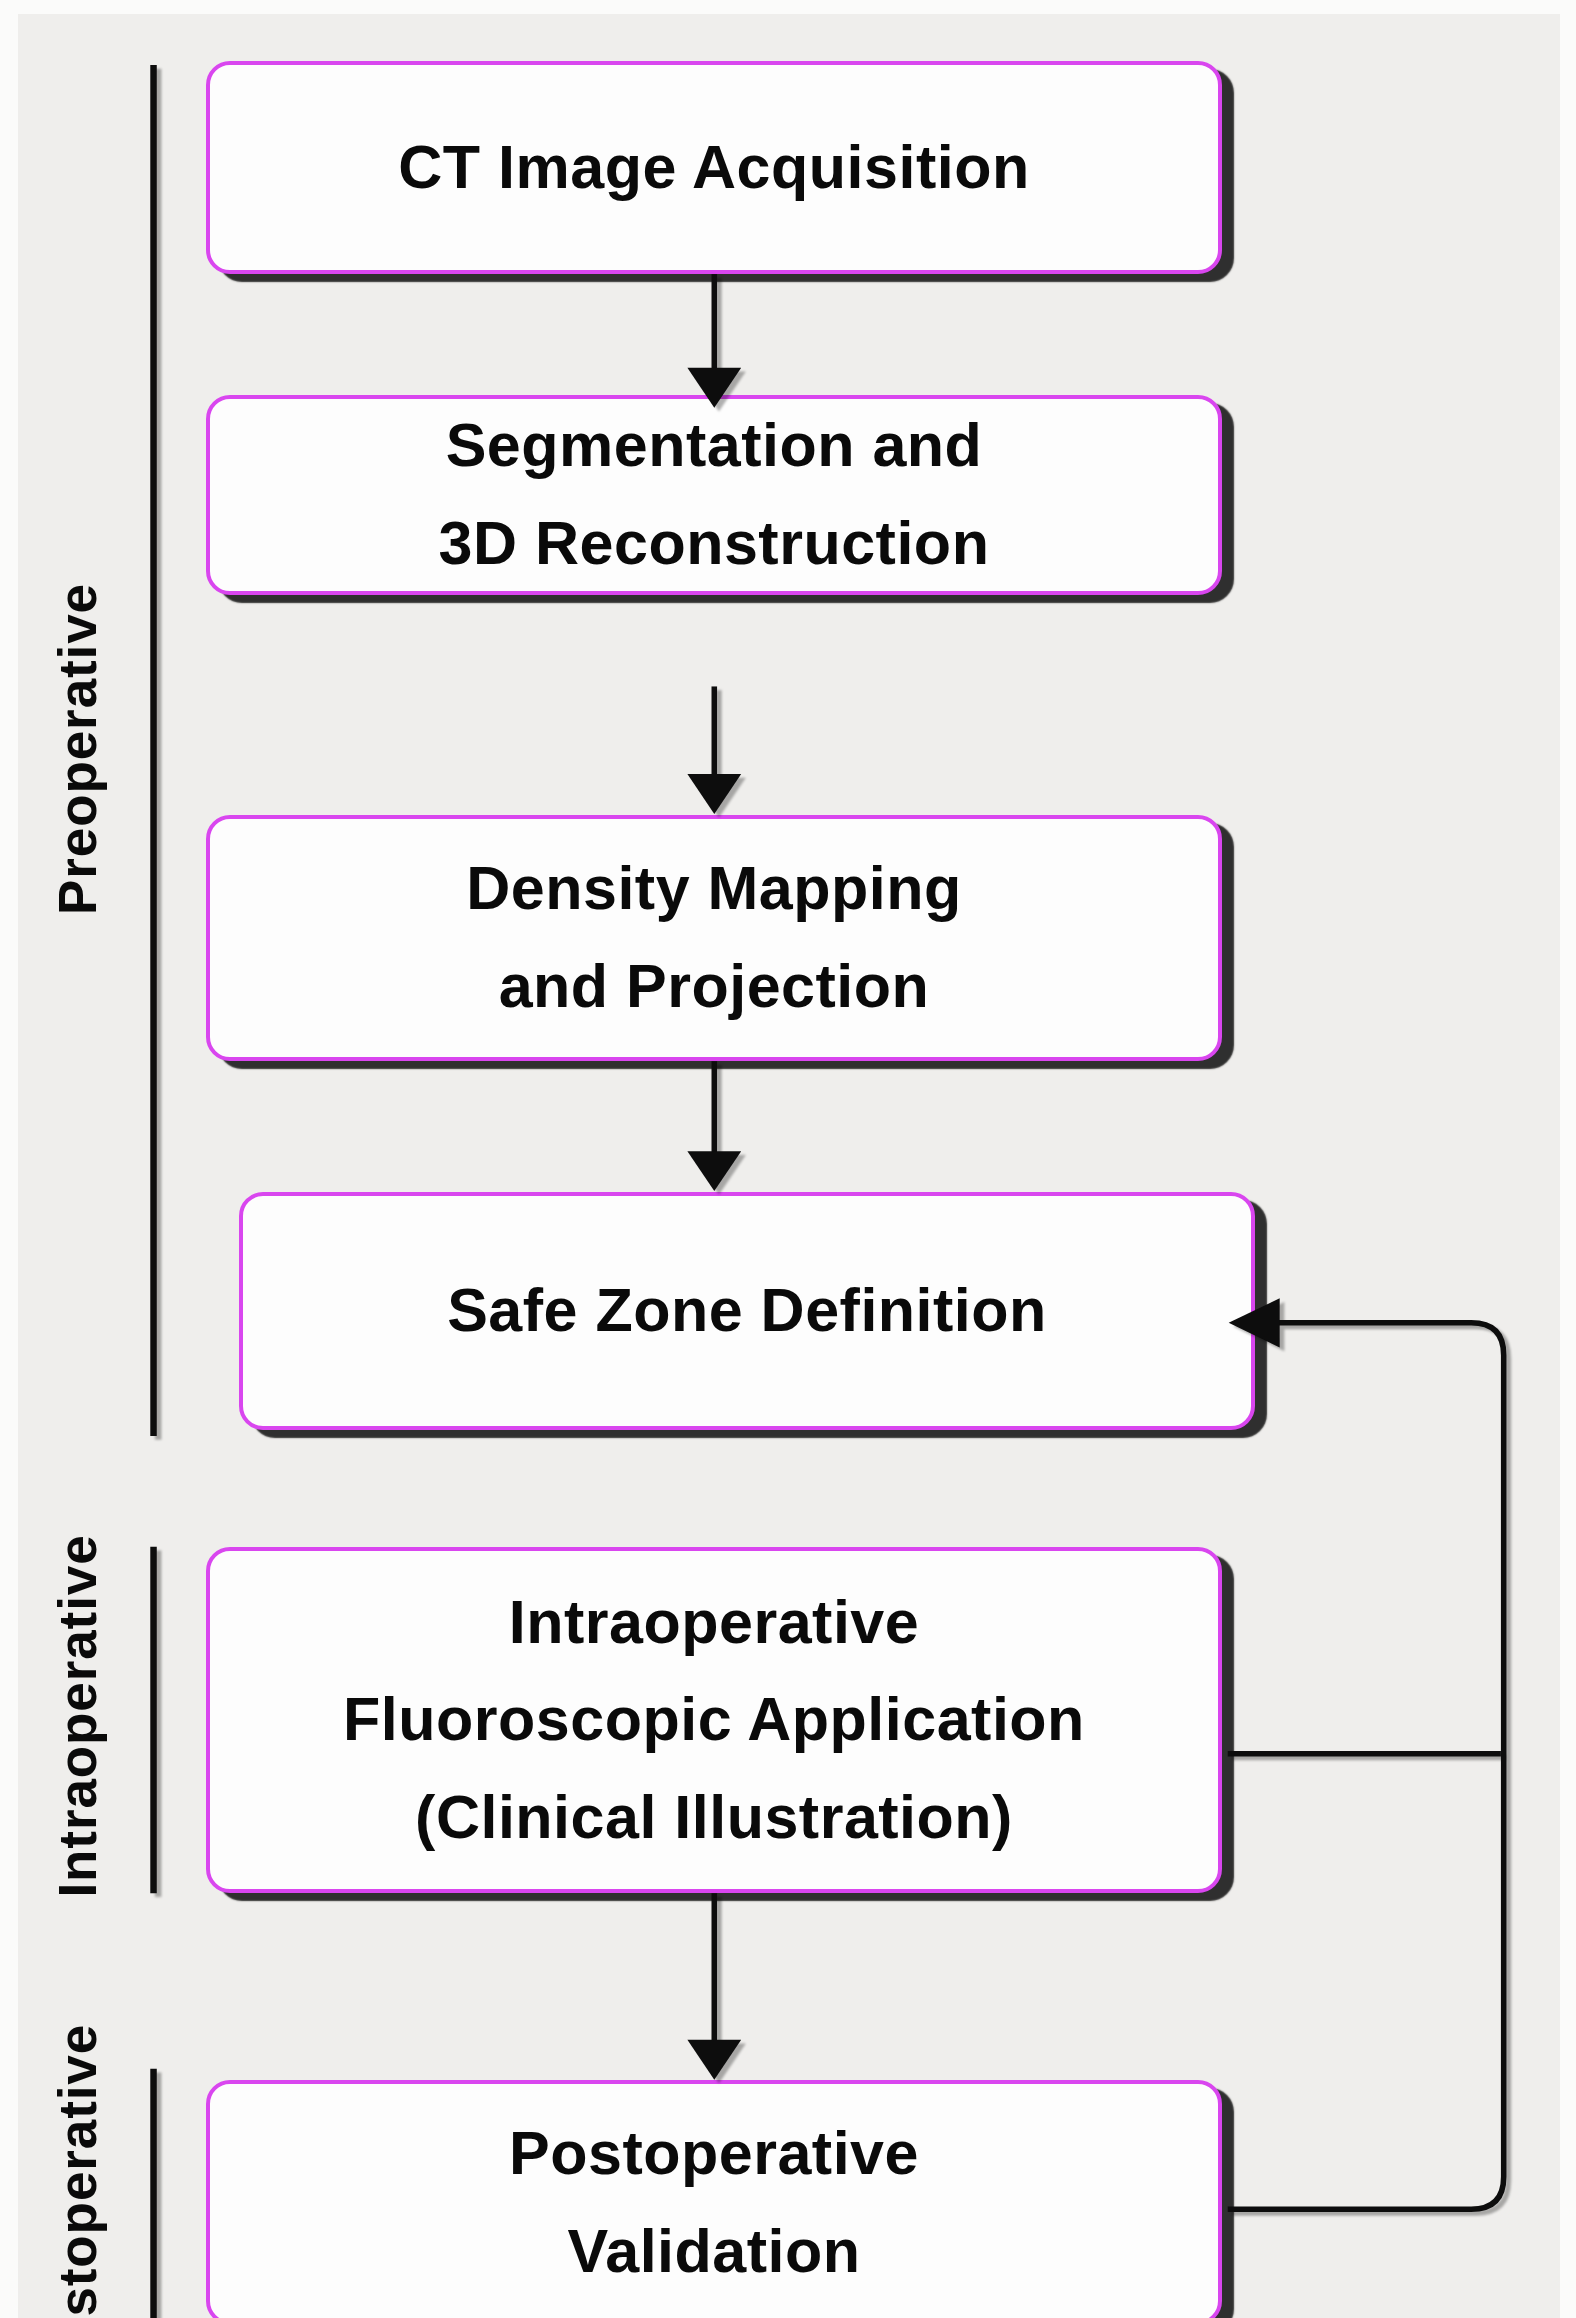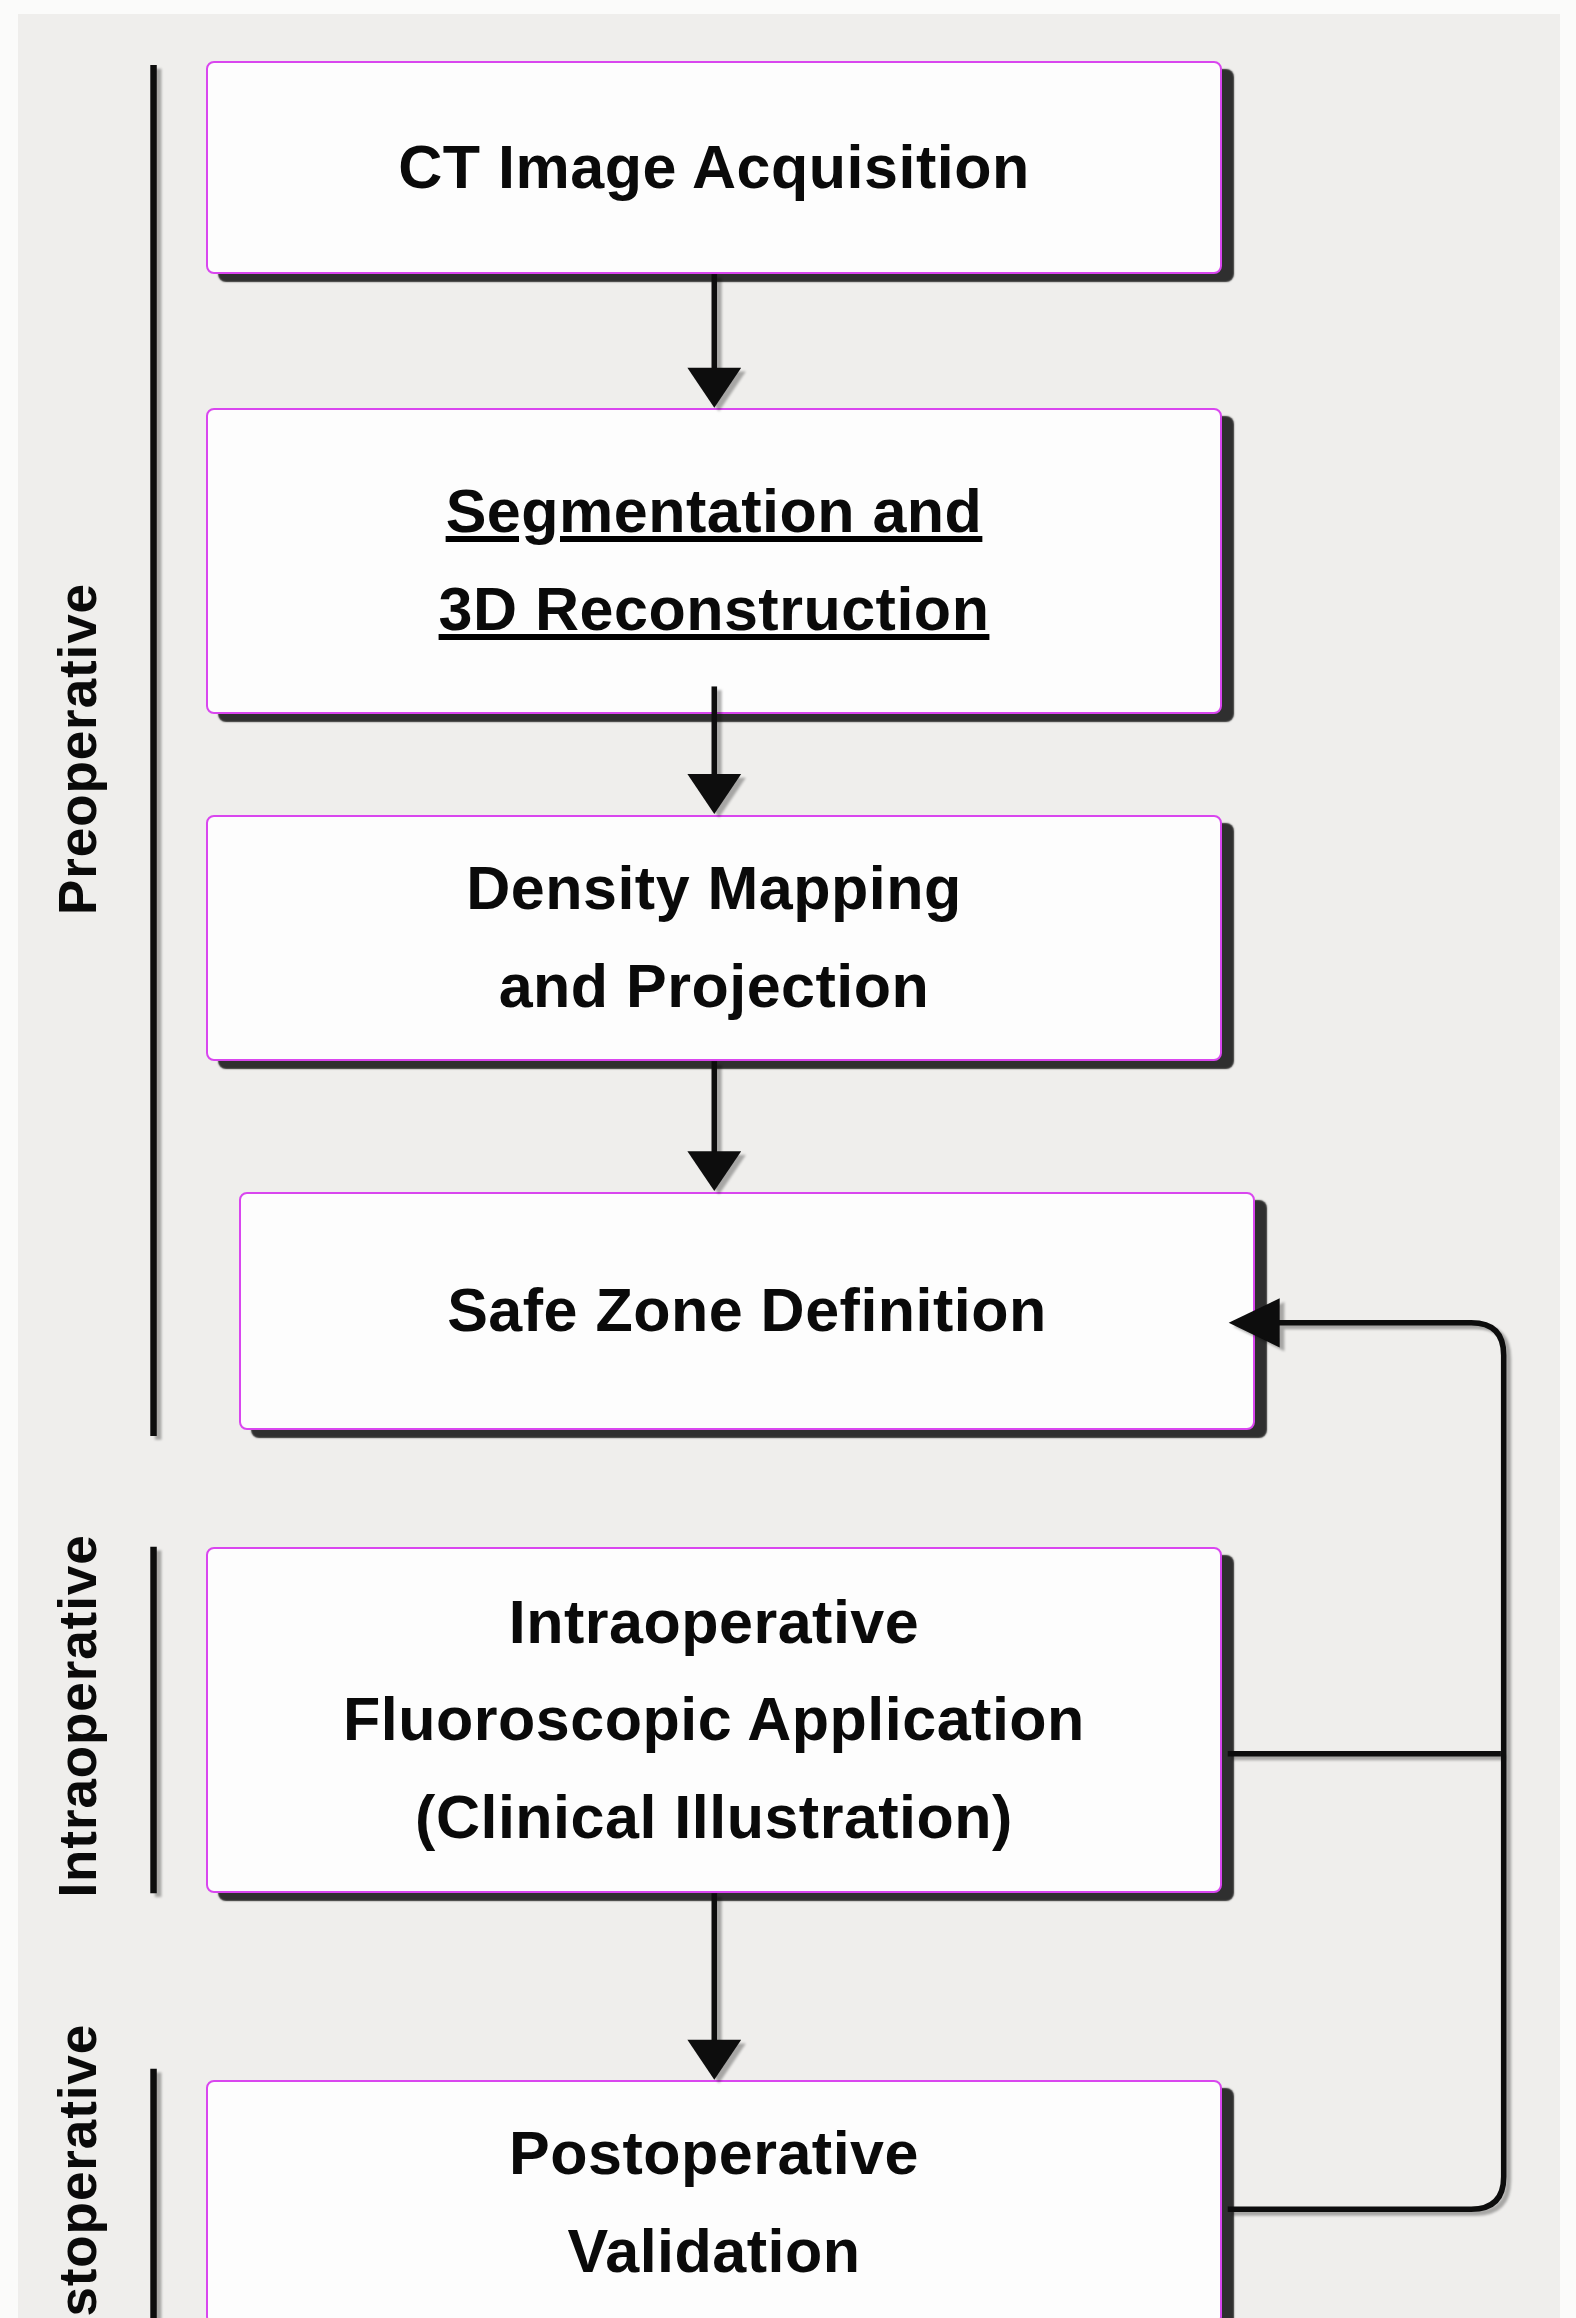--- a/index.html
+++ b/index.html
@@ -21,38 +21,38 @@
     left:17.6px; top:14px;
     width:1542px; height:2393px;
     background:#efeeec;
   }
   .flow-box{
     position:absolute;
     left:206px;
     width:1016px;
     box-sizing:border-box;
     background:#fdfdfd;
-    border:2px solid #d946ef;
-    border-radius:8px;
+    border:4px solid #d946ef;
+    border-radius:24px;
     box-shadow:12px 8px 1.4px rgba(5,5,5,0.82);
     display:flex;
     align-items:center;
     justify-content:center;
     text-align:center;
   }
   .flow-box .label{
     font-size:61px;
     font-weight:700;
     color:#0a0a0a;
     line-height:1.6;
     white-space:pre-line;
     letter-spacing:0.5px;
   }
   .box-1{top:61px;height:213px;}
-  .box-2{top:408px;height:306px;text-decoration:underline;}
+  .box-2{top:395px;height:200px;}
   .box-3{top:815px;height:246px;}
   .box-4{top:1192px;height:238px;margin-left:33px;}
   .box-5{top:1547px;height:346px;}
   .box-6{top:2080px;height:245px;}
   .phase-label{
     position:absolute;
     transform:translate(-50%,-50%) rotate(-90deg);
     transform-origin:center center;
     font-size:53px;
     font-weight:700;

